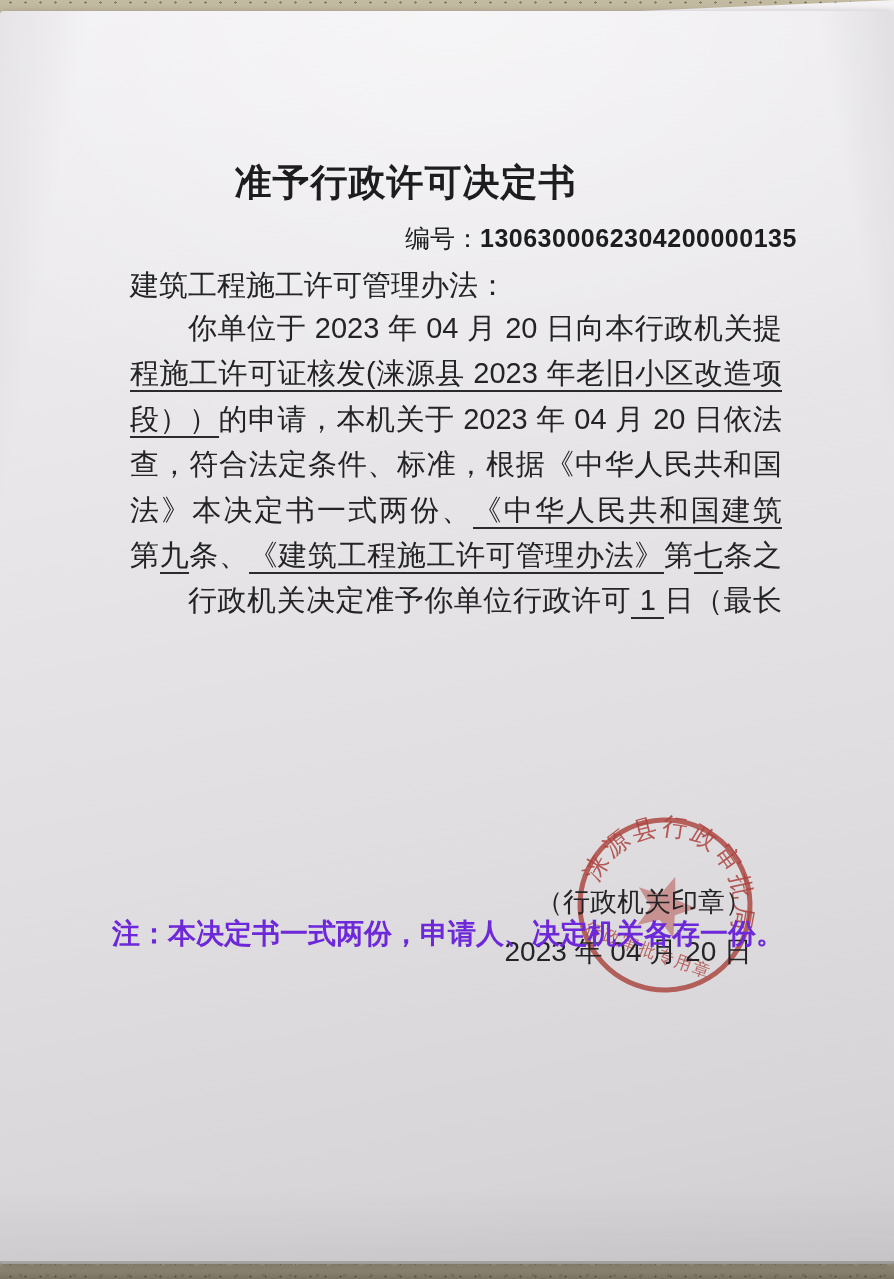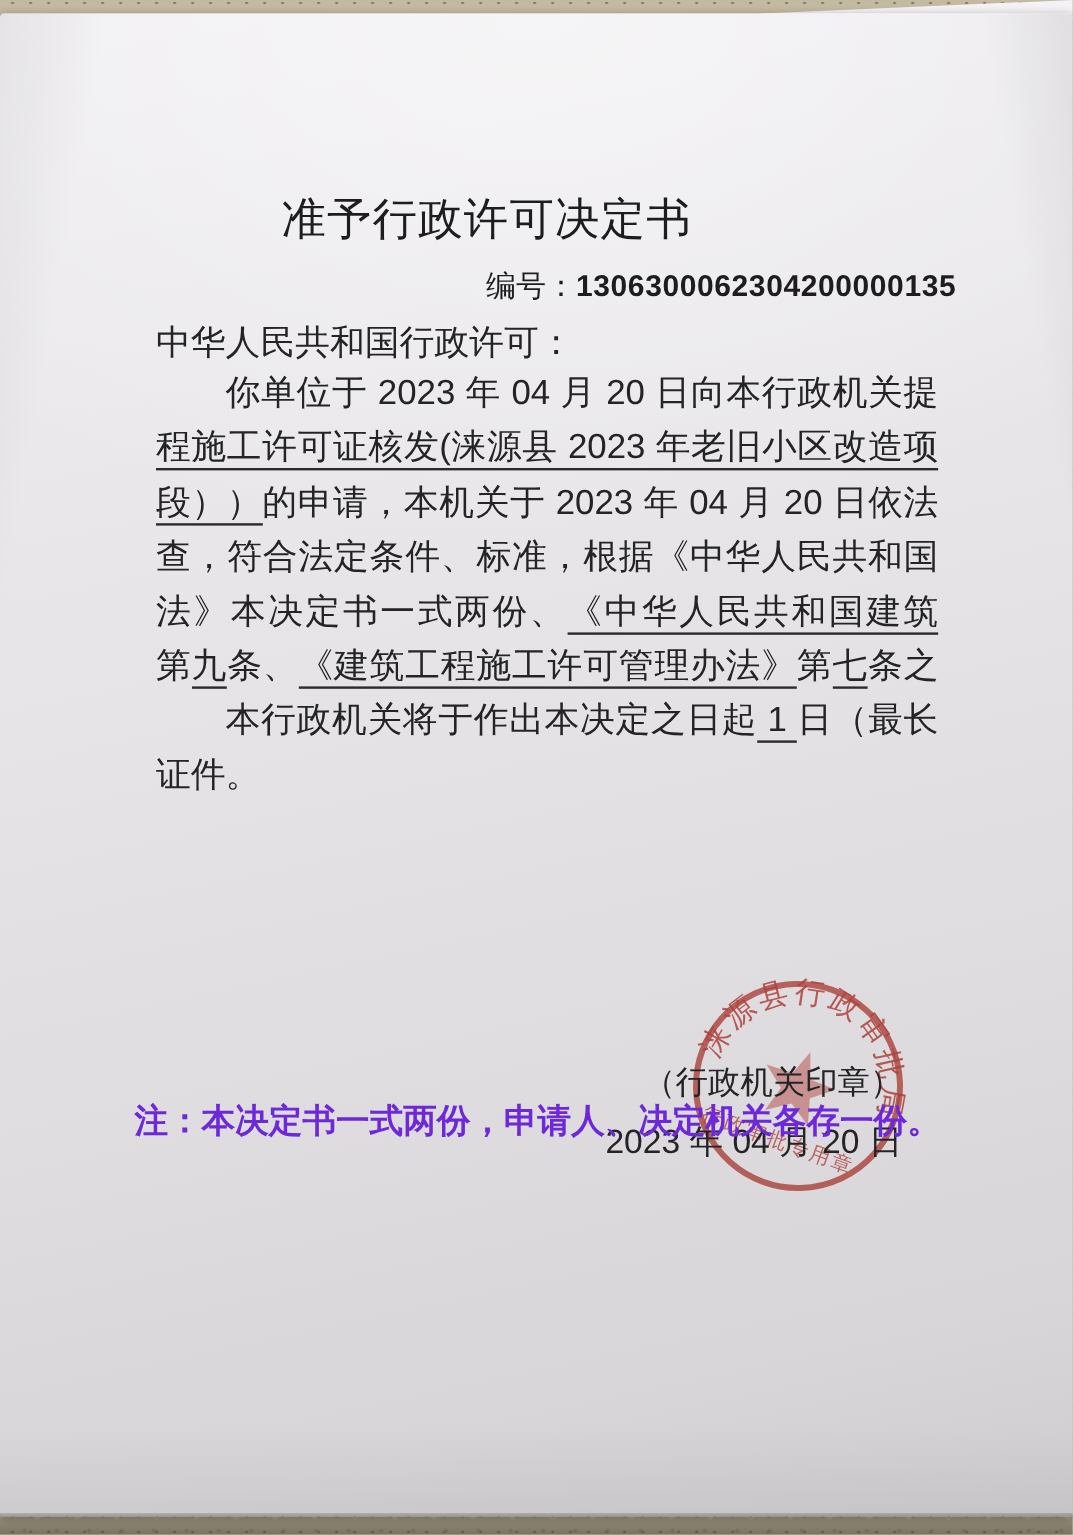--- a/index.html
+++ b/index.html
@@ -34,21 +34,21 @@
   }
   .paper::after{ 
     content:"";position:absolute;inset:0;border-radius:inherit;pointer-events:none;
     background:
       linear-gradient(100deg,rgba(120,115,120,.10) 0%,rgba(120,115,120,0) 8%),
       linear-gradient(260deg,rgba(120,115,120,.12) 0%,rgba(120,115,120,0) 7%),
       linear-gradient(0deg,rgba(120,115,120,.10) 0%,rgba(120,115,120,0) 6%);
   }
   .doc-title{
     position:absolute;left:0;width:811px;top:158px;
-    text-align:center;font-size:37px;font-weight:400;color:#1d1d1f;letter-spacing:1px;
+    text-align:center;font-size:37px;font-weight:700;color:#1d1d1f;letter-spacing:1px;
   }
   .serial-row{
     position:absolute;left:405px;top:222px;font-size:25px;color:#1d1d1f;white-space:nowrap;
   }
   .serial-row .num{font-weight:700;letter-spacing:.5px;}
   .recipient{
     position:absolute;left:130px;top:266px;font-size:29px;color:#242426;
   }
   .body-text{
     position:absolute;left:130px;top:306px;width:652px;
@@ -76,31 +76,30 @@
 <div class="second-sheet"></div>
 <div class="paper"></div>
 <div class="table-edge"></div>
 
 <div class="doc-title">准予行政许可决定书</div>
 
 <div class="serial-row">
   <span>编号：</span><span class="num">1306300062304200000135</span>
 </div>
 
-<div class="recipient">中华人民共和国行政许可：</div>
+<div class="recipient">建筑工程施工许可管理办法：</div>
 
 <div class="body-text">
     <div class="line indent just"><span>你单位于 2023 年 04 月 20 日向本行政机关提出</span></div>
     <div class="line just"><span class="u">程施工许可证核发(涞源县 2023 年老旧小区改造项目（七标</span></div>
     <div class="line just"><span class="u">段））</span><span>的申请，本机关于 2023 年 04 月 20 日依法受理，经审</span></div>
     <div class="line just"><span>查，符合法定条件、标准，根据《中华人民共和国行政许可</span></div>
     <div class="line just"><span>法》本决定书一式两份、</span><span class="u">《中华人民共和国建筑法》</span></div>
     <div class="line just"><span>第</span><span class="u">九</span><span>条、</span><span class="u">《建筑工程施工许可管理办法》</span><span>第</span><span class="u">七</span><span>条之规定，本</span></div>
-    <div class="line indent just"><span>本行政机关将于作出本决定之日起</span><span class="u"> 1 </span><span>日（最长 10 日）</span></div>
-    <div class="line"><span>证件。</span></div>
+    <div class="line indent just"><span>行政机关决定准予你单位行政许可</span><span class="u"> 1 </span><span>日（最长 10 日）</span></div>
   </div>
 
 <svg class="seal" viewBox="0 0 184 184" xmlns="http://www.w3.org/2000/svg">
   <g transform="rotate(20 92 92)">
     <circle cx="92" cy="92" r="85" fill="none" stroke="rgba(190,58,50,0.82)" stroke-width="5"></circle>
     <defs>
       <path id="arcTop" d="M 26.2 115.9 A 70 70 0 1 1 157.8 115.9" fill="none"></path>
     </defs>
     <text font-size="25" fill="rgba(192,55,48,0.85)" letter-spacing="3">
       <textPath href="#arcTop" startOffset="50%" text-anchor="middle">涞源县行政审批局</textPath>

